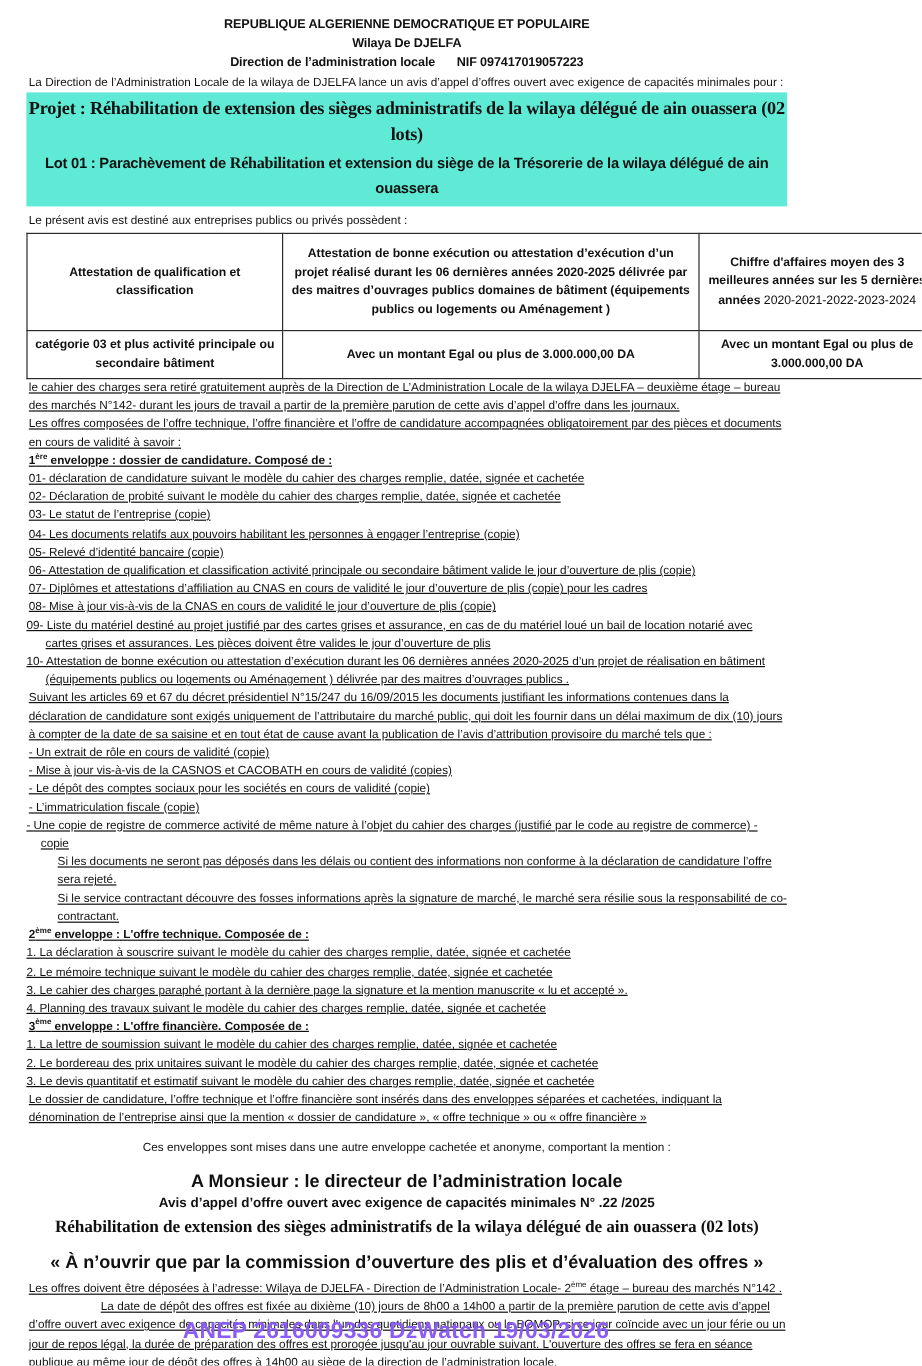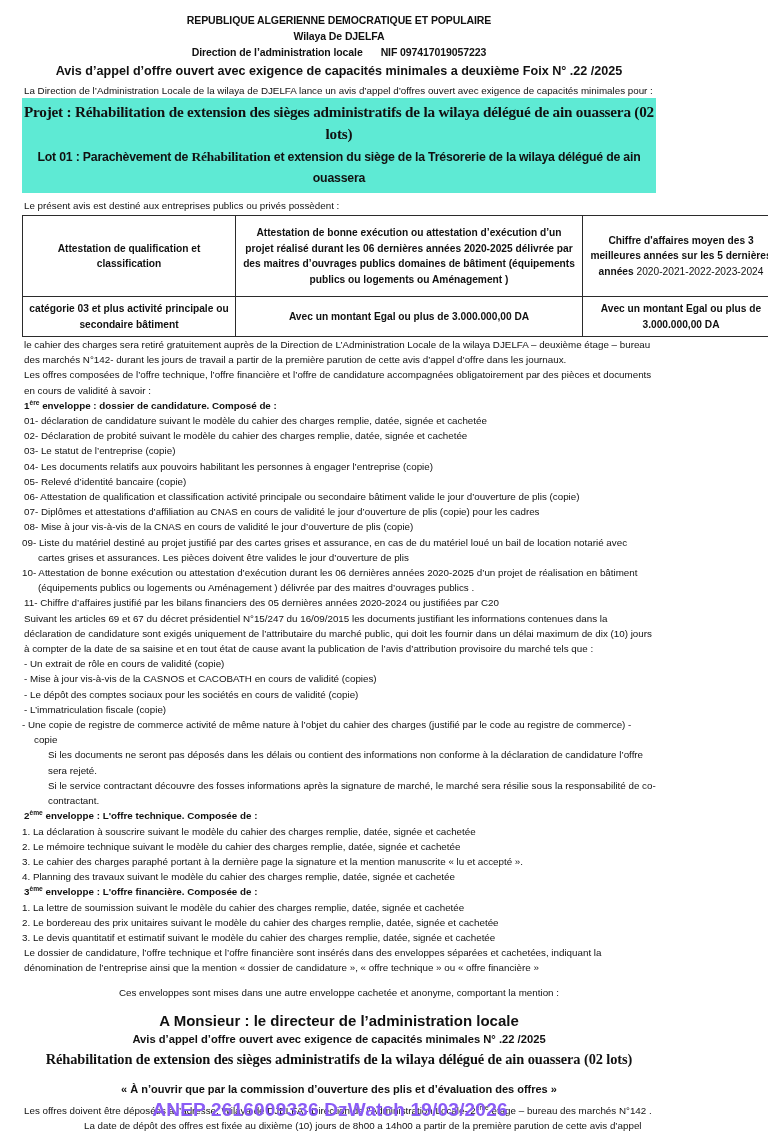--- a/index.html
+++ b/index.html
@@ -108,20 +108,21 @@
   .row2 td { height: 30px; }
   .normwt { font-weight: normal; }
 
   
   .p {
     font-size: 9.8px;
     line-height: 15.2px;
     text-align: left;
     padding: 0 0 0 2px;
     margin: 0;
+    text-decoration: underline;
   }
   .b { font-weight: bold; }
   .indent-sub2 {
     padding-left: 26px;
   }
   .hang {
     padding-left: 16px;
     text-indent: -16px;
   }
   .hang-dash {
@@ -156,21 +157,21 @@
   }
   .c-serif {
     font-family: "Liberation Serif", serif;
     font-size: 14.4px;
     font-weight: bold;
     text-align: center;
     line-height: 21px;
     letter-spacing: -0.1px;
   }
   .c-quote {
-    font-size: 11px;
+    font-size: 15px;
     font-weight: bold;
     text-align: center;
     line-height: 20px;
     padding-top: 9px;
   }
   .para-indent {
     text-indent: 60px;
   }
   .para-indent-sm {
     text-indent: 58px;
@@ -193,21 +194,20 @@
 </head>
 <body>
 
 <div class="page">
 
   <div class="hdr hdr-1">REPUBLIQUE ALGERIENNE DEMOCRATIQUE ET POPULAIRE</div>
   <div class="hdr hdr-2">Wilaya De DJELFA</div>
   <div class="hdr hdr-3">
     <span>Direction de l’administration locale</span><span class="nif-label">NIF</span>&nbsp;<span>097417019057223</span>
   </div>
-  <div class="hdr-title">Avis d’appel d’offre ouvert avec exigence de capacités minimales a deuxième Foix N° .22 /2025</div>
   <div class="intro-line">La Direction de l’Administration Locale de la wilaya de DJELFA lance un avis d’appel d’offres ouvert avec exigence de capacités minimales pour :</div>
 
   <div class="banner">
     <div class="projet">
       <span>Projet :</span>
       <span>Réhabilitation de extension des sièges administratifs de la wilaya délégué de ain ouassera (02 lots)</span>
     </div>
     <div class="lot">
       <span>Lot 01 : Parachèvement de</span>
       <span class="serifbit">Réhabilitation</span>
@@ -240,21 +240,20 @@
   <p class="p">01- déclaration de candidature suivant le modèle du cahier des charges remplie, datée, signée et cachetée</p>
   <p class="p">02- Déclaration de probité suivant le modèle du cahier des charges remplie, datée, signée et cachetée</p>
   <p class="p">03- Le statut de l’entreprise (copie)</p>
   <p class="p">04- Les documents relatifs aux pouvoirs habilitant les personnes à engager l’entreprise (copie)</p>
   <p class="p">05- Relevé d’identité bancaire (copie)</p>
   <p class="p">06- Attestation de qualification et classification activité principale ou secondaire bâtiment valide le jour d’ouverture de plis (copie)</p>
   <p class="p">07- Diplômes et attestations d’affiliation au CNAS en cours de validité le jour d’ouverture de plis (copie) pour les cadres</p>
   <p class="p">08- Mise à jour vis-à-vis de la CNAS en cours de validité le jour d’ouverture de plis (copie)</p>
   <p class="p hang">09- Liste du matériel destiné au projet justifié par des cartes grises et assurance, en cas de du matériel loué un bail de location notarié avec cartes grises et assurances. Les pièces doivent être valides le jour d’ouverture de plis</p>
   <p class="p hang">10- Attestation de bonne exécution ou attestation d’exécution durant les 06 dernières années 2020-2025 d’un projet de réalisation en bâtiment (équipements publics ou  logements ou Aménagement ) délivrée par des maitres d’ouvrages publics .</p>
-  <p class="p">11- Chiffre d’affaires justifié par les bilans financiers des 05 dernières années 2020-2024 ou justifiées par C20</p>
 
   <p class="p">Suivant les articles 69 et 67 du décret présidentiel N°15/247 du 16/09/2015 les documents justifiant les informations contenues dans la déclaration de candidature sont exigés uniquement de l’attributaire du marché public, qui doit les fournir dans un délai maximum de dix (10) jours à compter de la date de sa saisine et en tout état de cause avant la publication de l’avis d’attribution provisoire du marché tels que :</p>
 
   <p class="p">-  Un extrait de rôle en cours de validité (copie)</p>
   <p class="p">-  Mise à jour vis-à-vis de la CASNOS et CACOBATH en cours de validité (copies)</p>
   <p class="p">-  Le dépôt des comptes sociaux pour les sociétés en cours de validité (copie)</p>
   <p class="p">-  L’immatriculation fiscale  (copie)</p>
   <p class="p hang-dash">-  Une copie de registre de commerce activité de même nature à l’objet du cahier des charges  (justifié par le code au registre de commerce) - copie</p>
   <p class="p indent-sub2">Si les documents ne seront pas déposés dans les délais ou contient des informations non conforme à la déclaration de candidature l’offre sera rejeté.</p>
   <p class="p indent-sub2">Si le service contractant découvre des fosses informations après la signature de marché, le marché sera résilie sous la responsabilité de co-contractant.</p>

